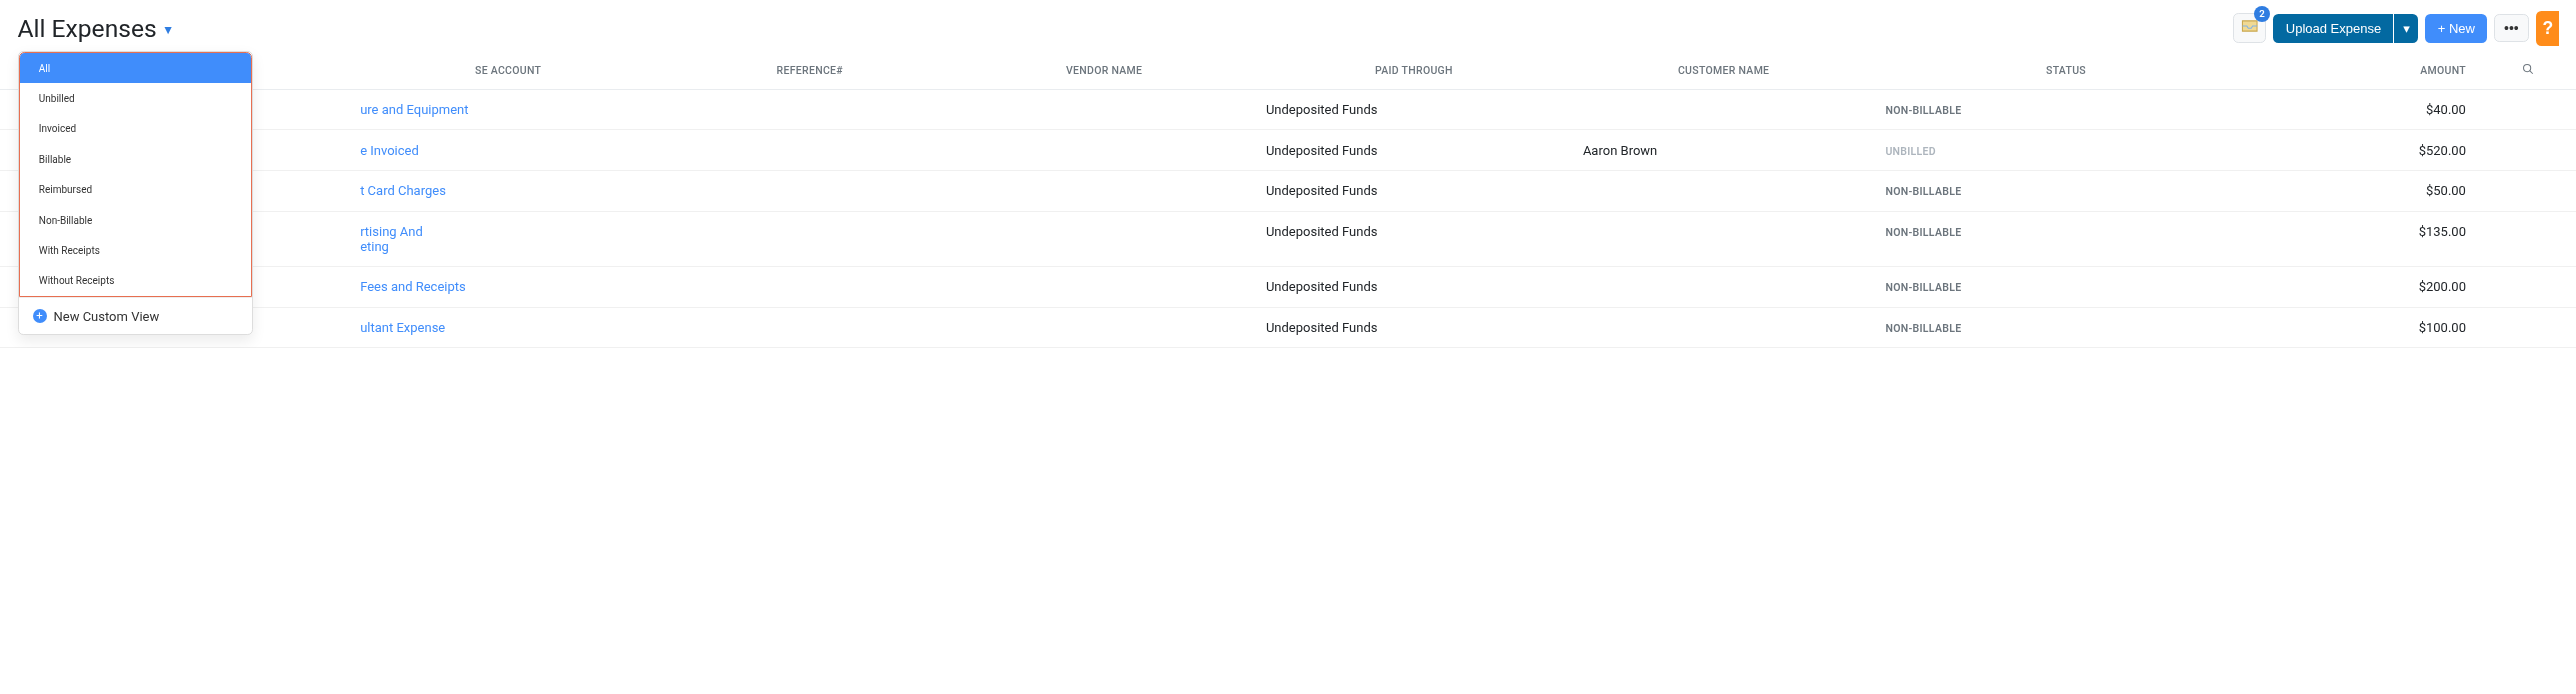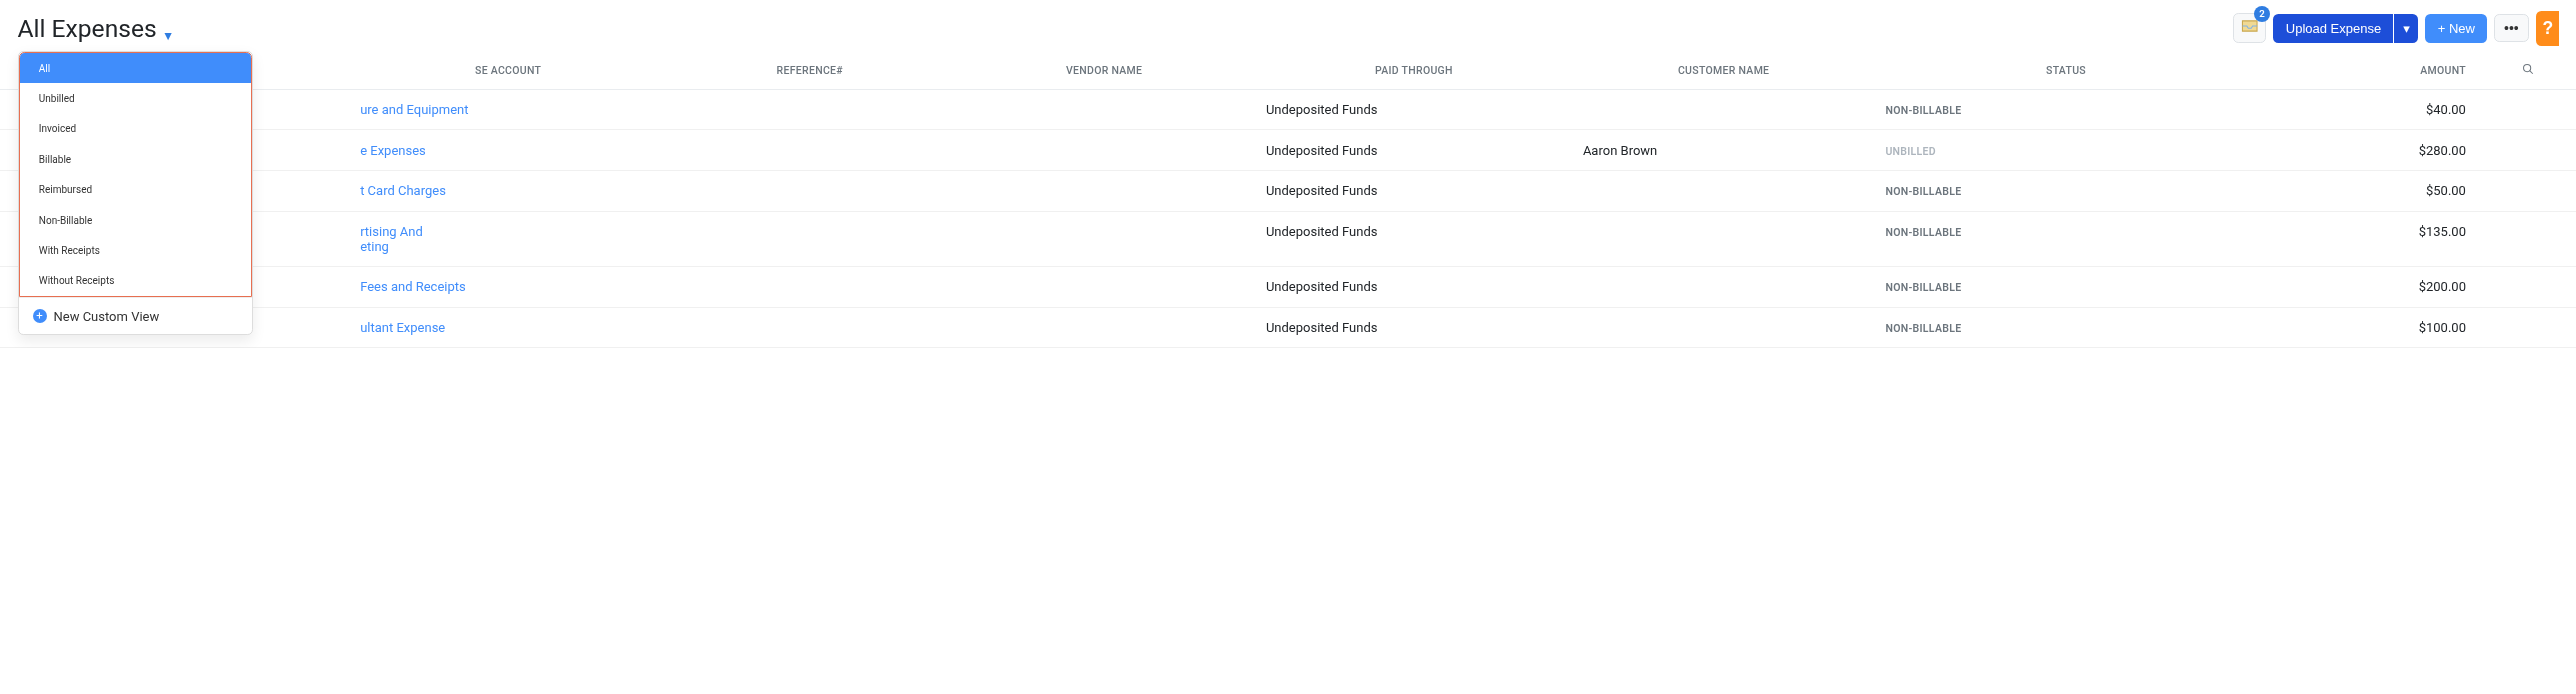--- a/index.html
+++ b/index.html
@@ -13,21 +13,21 @@
     
     .header {
       display: flex;
       justify-content: space-between;
       align-items: center;
       padding: 10.5px 17.5px 7px 17.5px;
       position: relative;
     }
     .title-wrap {
       display: flex;
-      align-items: flex-end;
+      align-items: center;
       gap: 5.3px;
     }
     .page-title {
       font-size: 24.6px;
       font-weight: 400;
       color: #212529;
     }
     .title-caret {
       color: #2f7de1;
       font-size: 12.3px;
@@ -58,21 +58,21 @@
       font-size: 9.7px;
       font-weight: 600;
       border-radius: 50%;
       width: 16px;
       height: 16px;
       display: flex;
       align-items: center;
       justify-content: center;
     }
     .btn-primary {
-      background: #1d4ed8;
+      background: #0369a1;
       color: #fff;
       border: none;
       border-radius: 5.3px;
       padding: 7px 12.3px;
       font-size: 13px;
       font-weight: 400;
       cursor: pointer;
       display: flex;
       align-items: center;
       gap: 3.5px;
@@ -296,27 +296,27 @@
           <td class="col-ref"><span></span></td>
           <td class="col-vendor"><span></span></td>
           <td class="col-paid"><span>Undeposited Funds</span></td>
           <td class="col-customer"><span></span></td>
           <td class="col-status"><span class="status-pill ">NON-BILLABLE</span></td>
           <td class="col-amount amt"><span>$40.00</span></td>
           <td class="col-search"></td>
         </tr>
         <tr>
           <td class="col-date"></td>
-          <td class="col-account"><span class="acct-link">e Expenses</span></td>
+          <td class="col-account"><span class="acct-link">e Invoiced</span></td>
           <td class="col-ref"><span></span></td>
           <td class="col-vendor"><span></span></td>
           <td class="col-paid"><span>Undeposited Funds</span></td>
           <td class="col-customer"><span>Aaron Brown</span></td>
           <td class="col-status"><span class="status-pill status-unbilled">UNBILLED</span></td>
-          <td class="col-amount amt"><span>$280.00</span></td>
+          <td class="col-amount amt"><span>$520.00</span></td>
           <td class="col-search"></td>
         </tr>
         <tr>
           <td class="col-date"></td>
           <td class="col-account"><span class="acct-link">t Card Charges</span></td>
           <td class="col-ref"><span></span></td>
           <td class="col-vendor"><span></span></td>
           <td class="col-paid"><span>Undeposited Funds</span></td>
           <td class="col-customer"><span></span></td>
           <td class="col-status"><span class="status-pill ">NON-BILLABLE</span></td>

